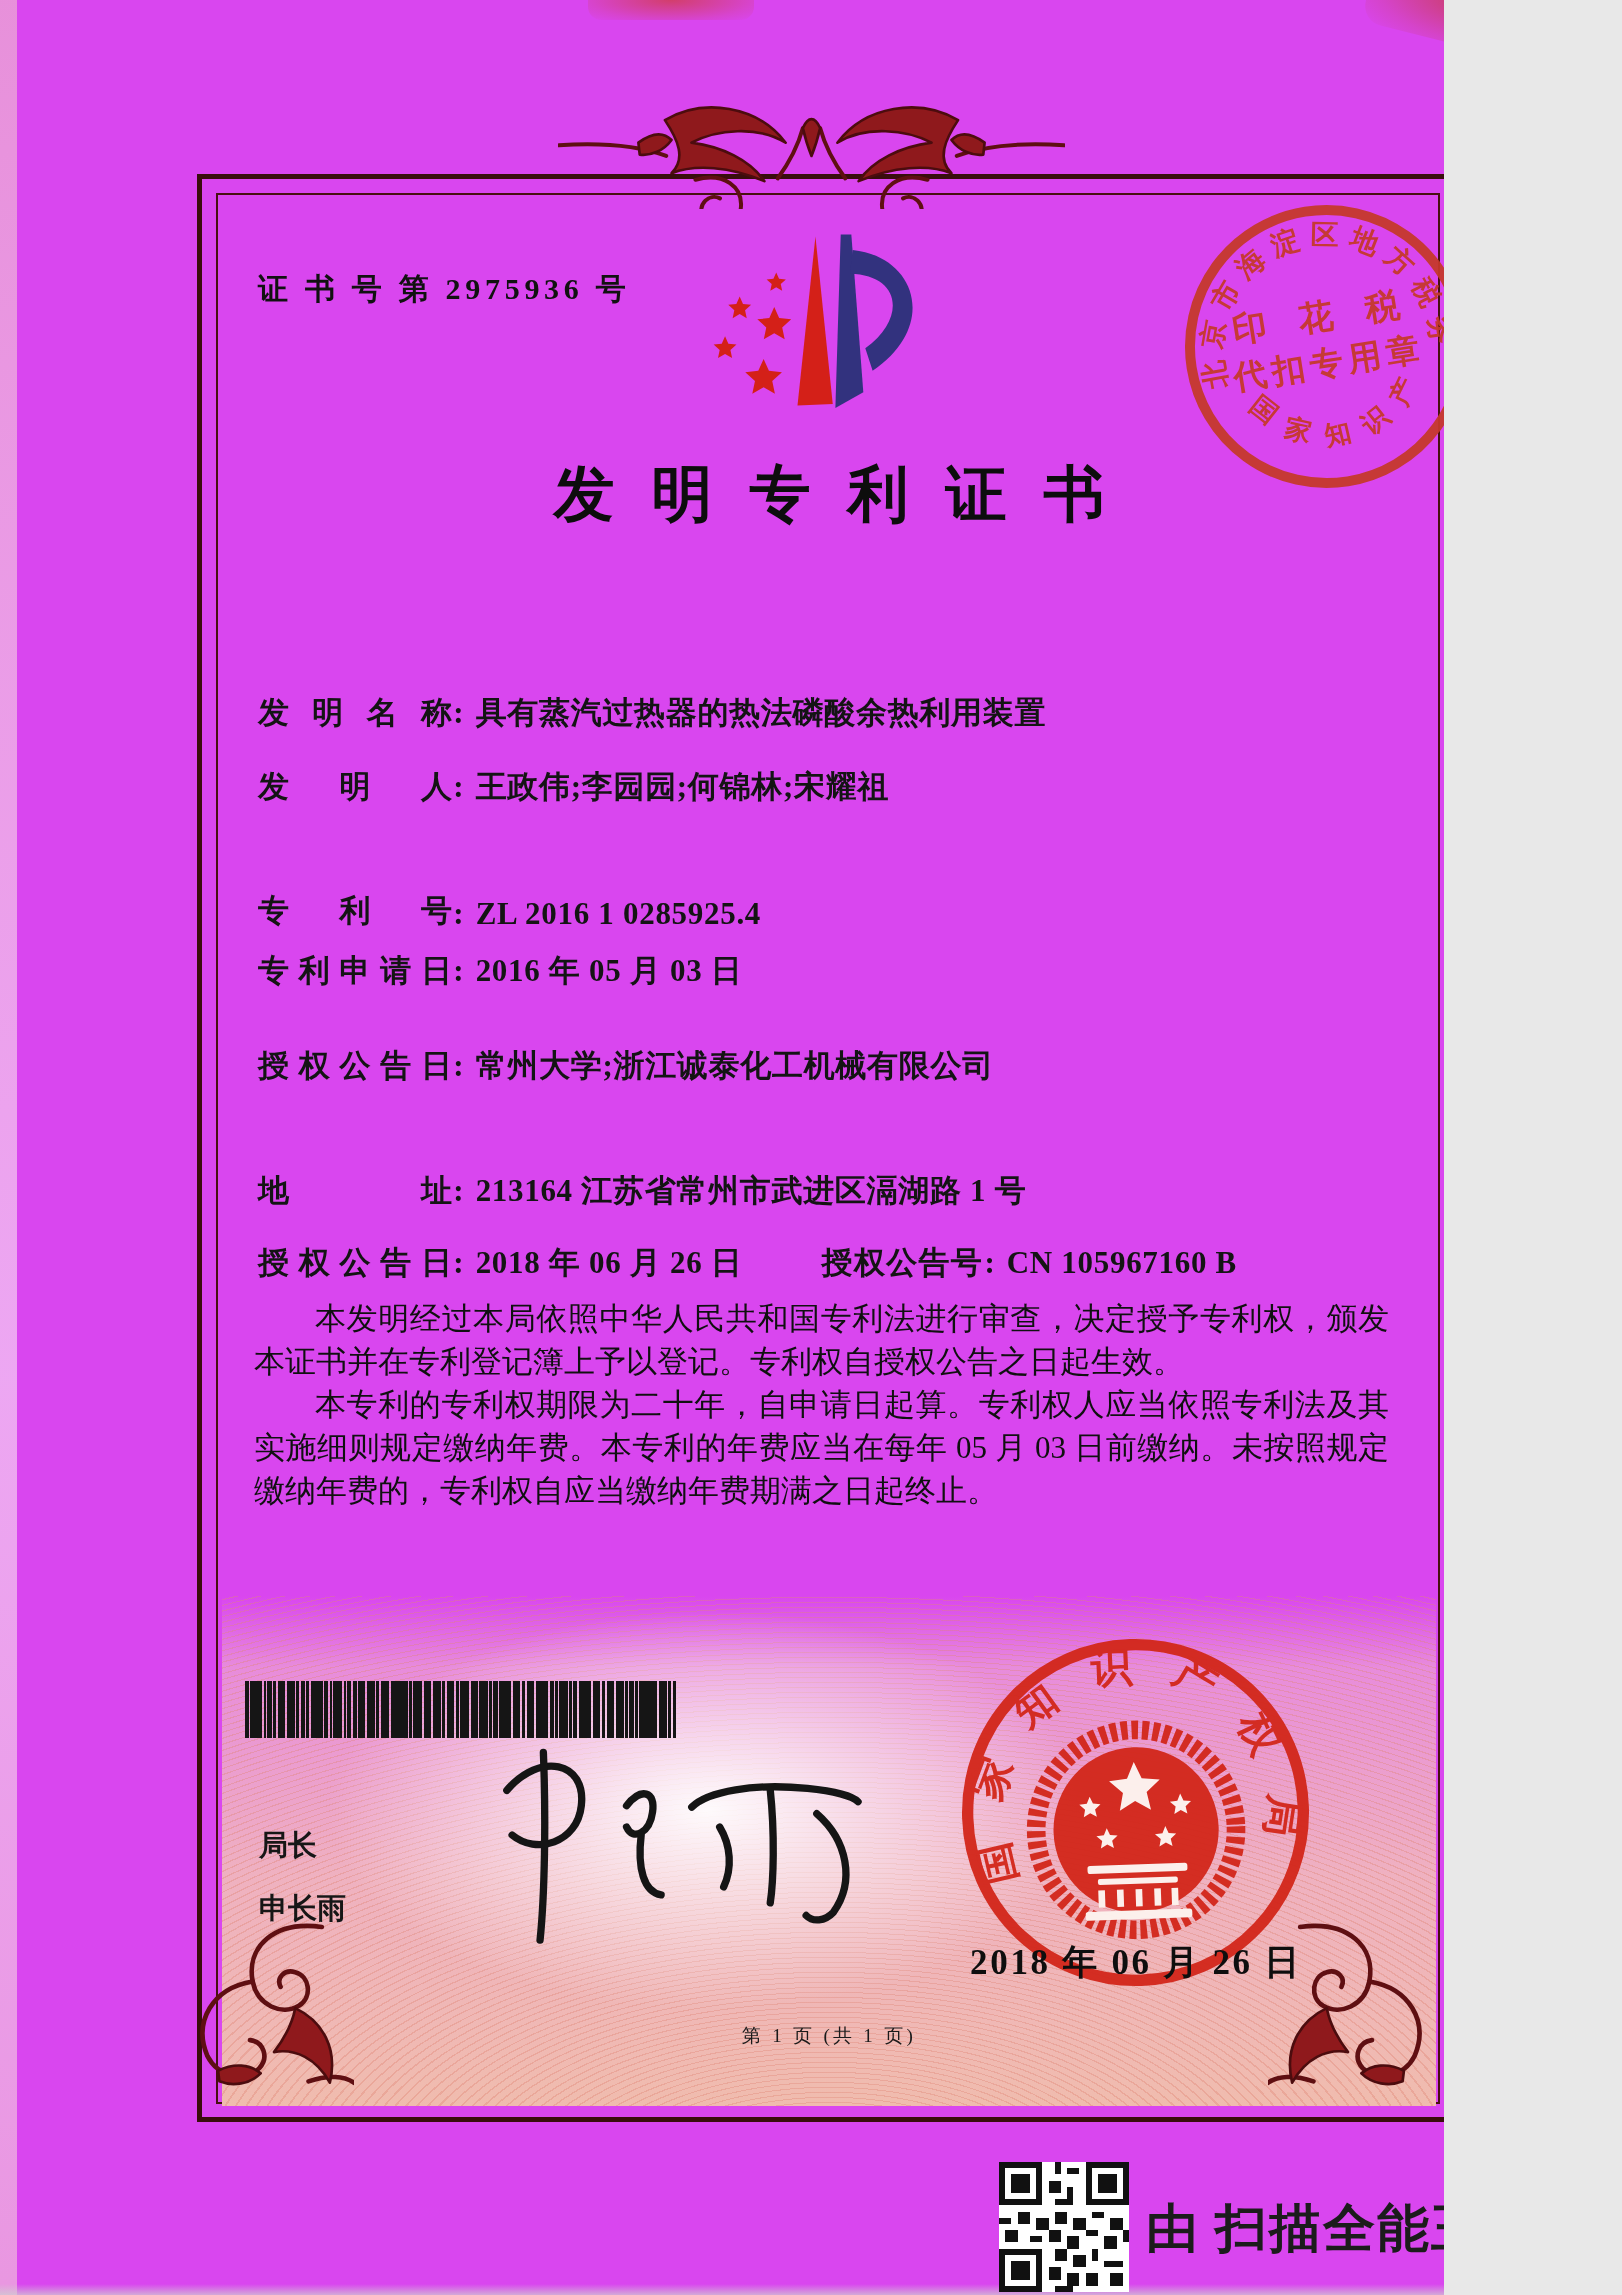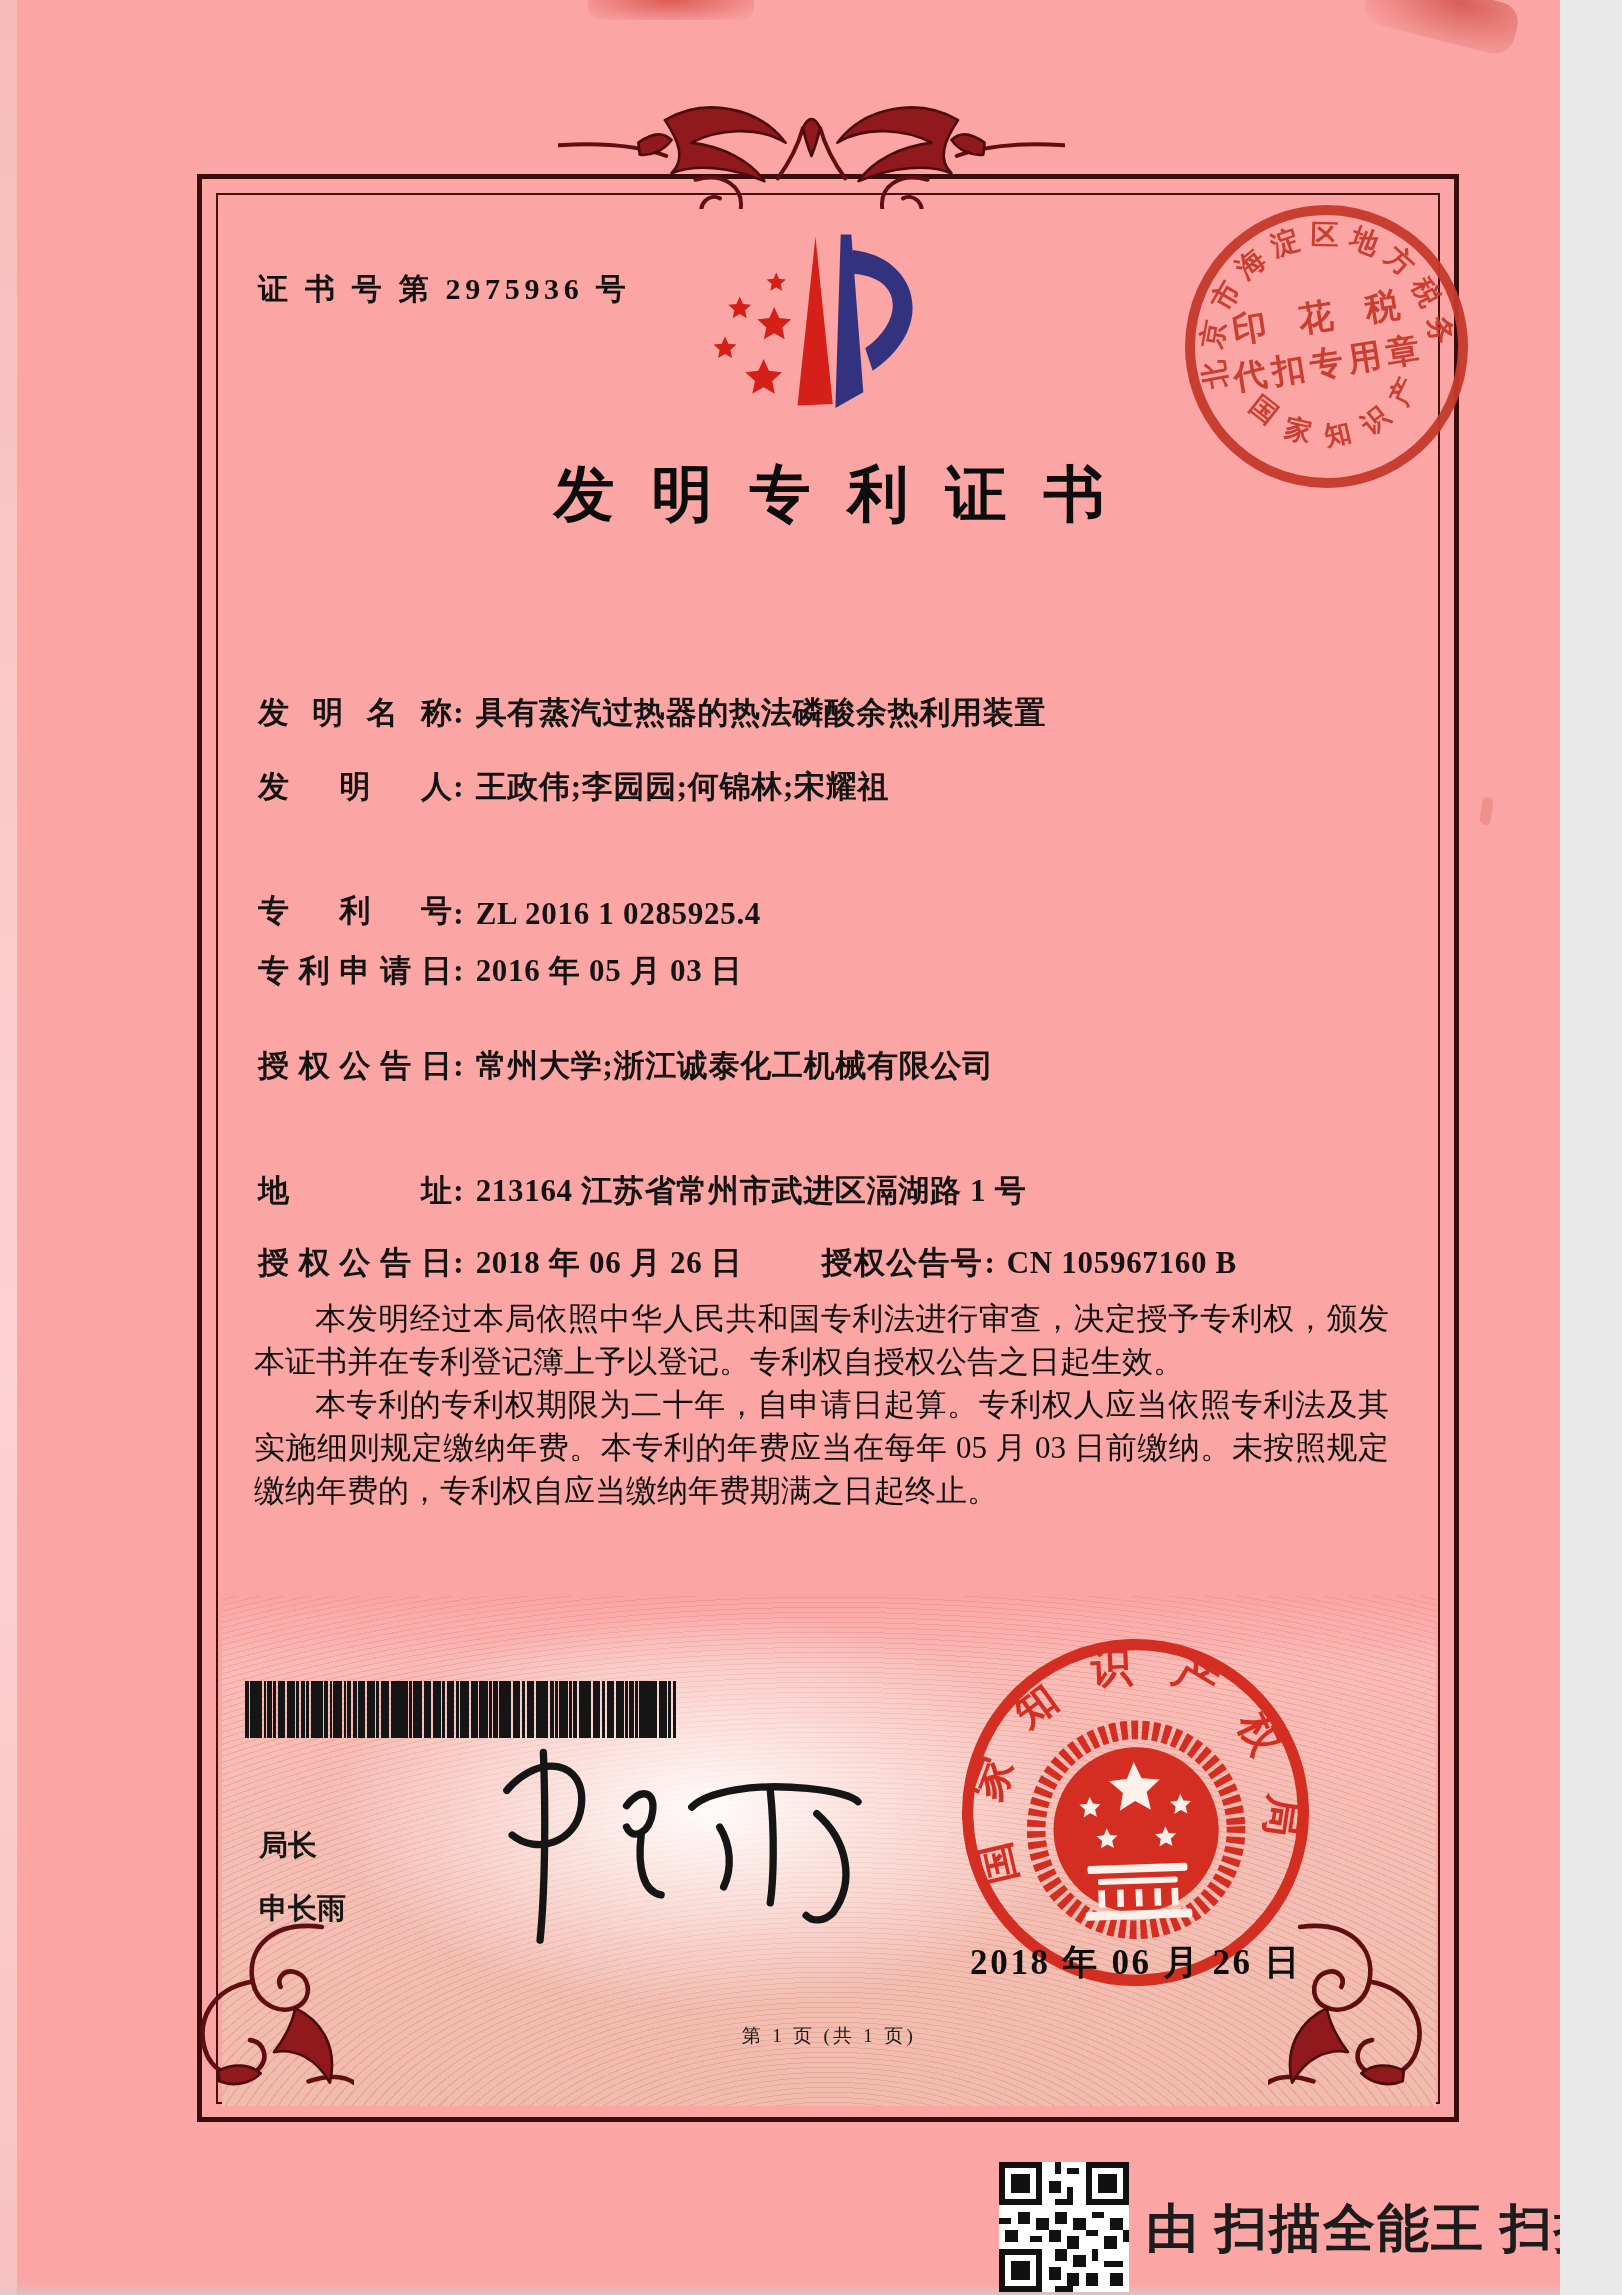--- a/index.html
+++ b/index.html
@@ -1,18 +1,18 @@
 <!DOCTYPE html>
 <html lang="zh" style="font-size:10.6px"><head>
 <meta charset="utf-8">
 <style>
   html,body{margin:0;padding:0;background:#e8e8e8;}
   .page{
-    position:relative; width:1560px; height:2295px;
-    background:#fca5a5; overflow:hidden;
+    position:relative; width:1444px; height:2295px;
+    background:#d946ef; overflow:hidden;
     font-family:"Liberation Serif","DejaVu Serif",serif;
     color:#161616;
   }
   
   .edge-strip-left{position:absolute;left:0;top:0;width:17.3px;height:2295px;
     background:linear-gradient(180deg,#f3cdc9 0%,#f9e4e1 30%,#fdf6f5 60%,#f6d9d5 100%);opacity:.55;}
   .smear-top{position:absolute;left:588px;top:0;width:166px;height:20px;border-radius:0 0 13.3px 13.3px;
     background:radial-gradient(ellipse at 50% 0%,#cf3b33 0%,rgba(207,59,51,.25) 70%,transparent 100%);opacity:.7;}
   .smear-top-right{position:absolute;left:1365px;top:-12px;width:153px;height:52px;
     background:radial-gradient(ellipse at 60% 20%,#c53a30 0%,rgba(197,58,48,.3) 65%,transparent 100%);

